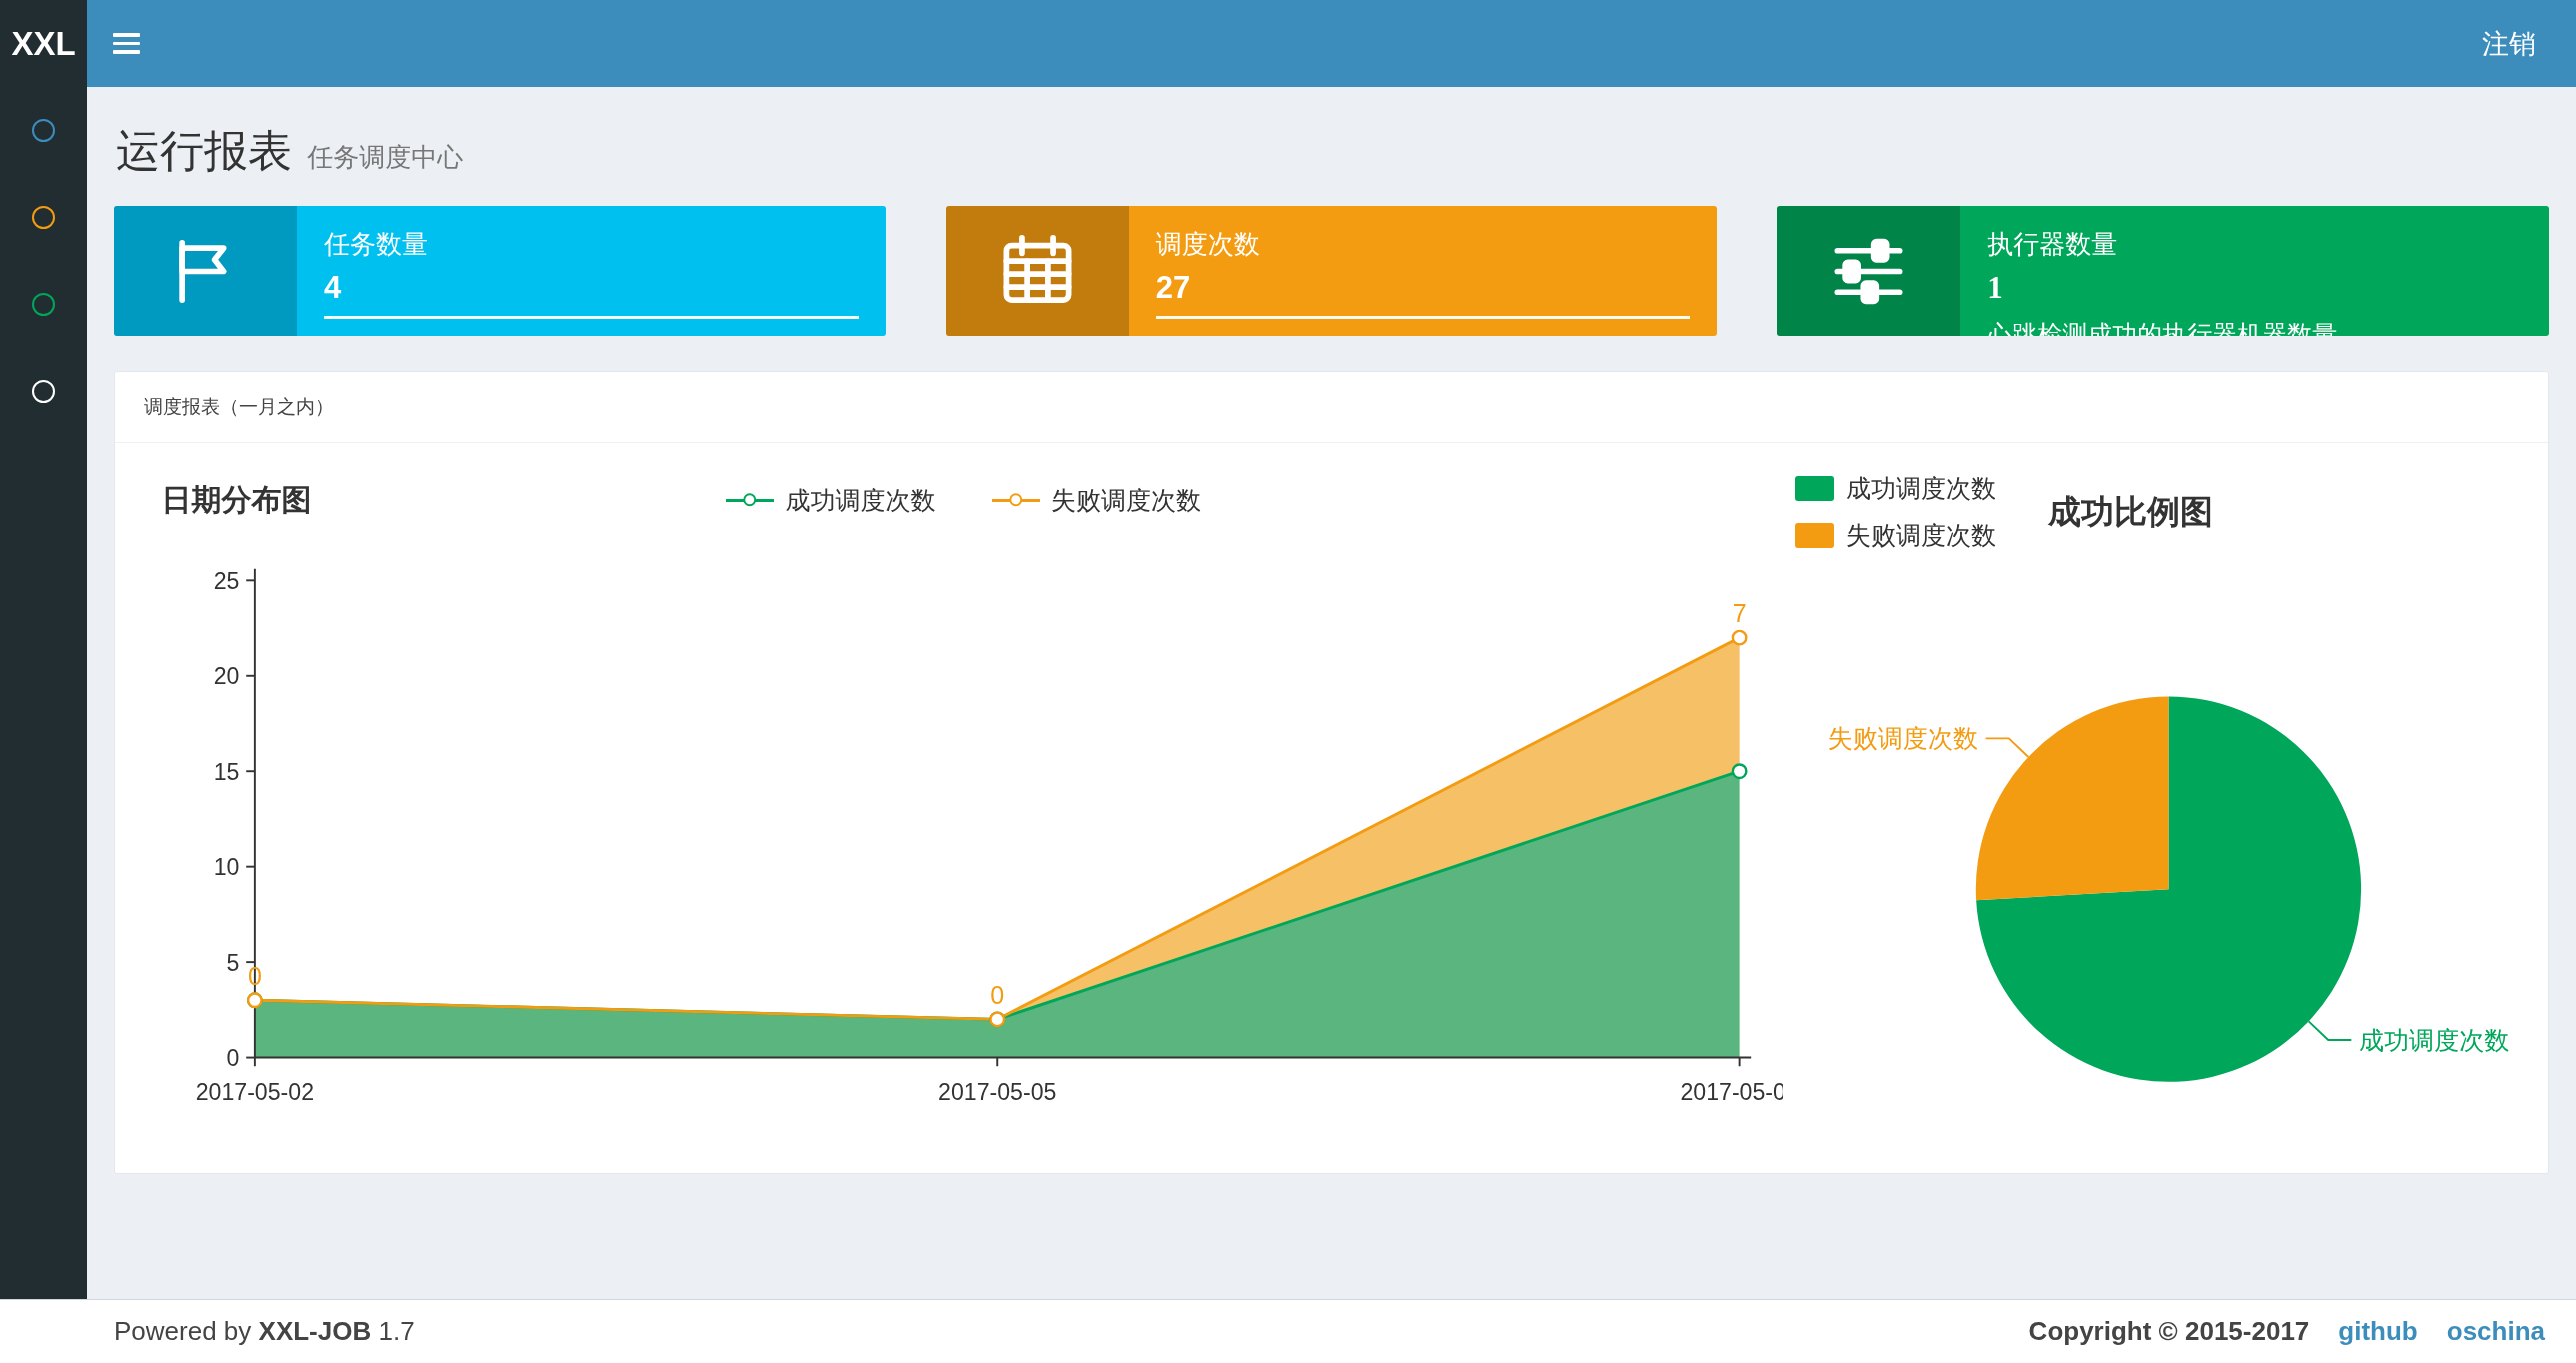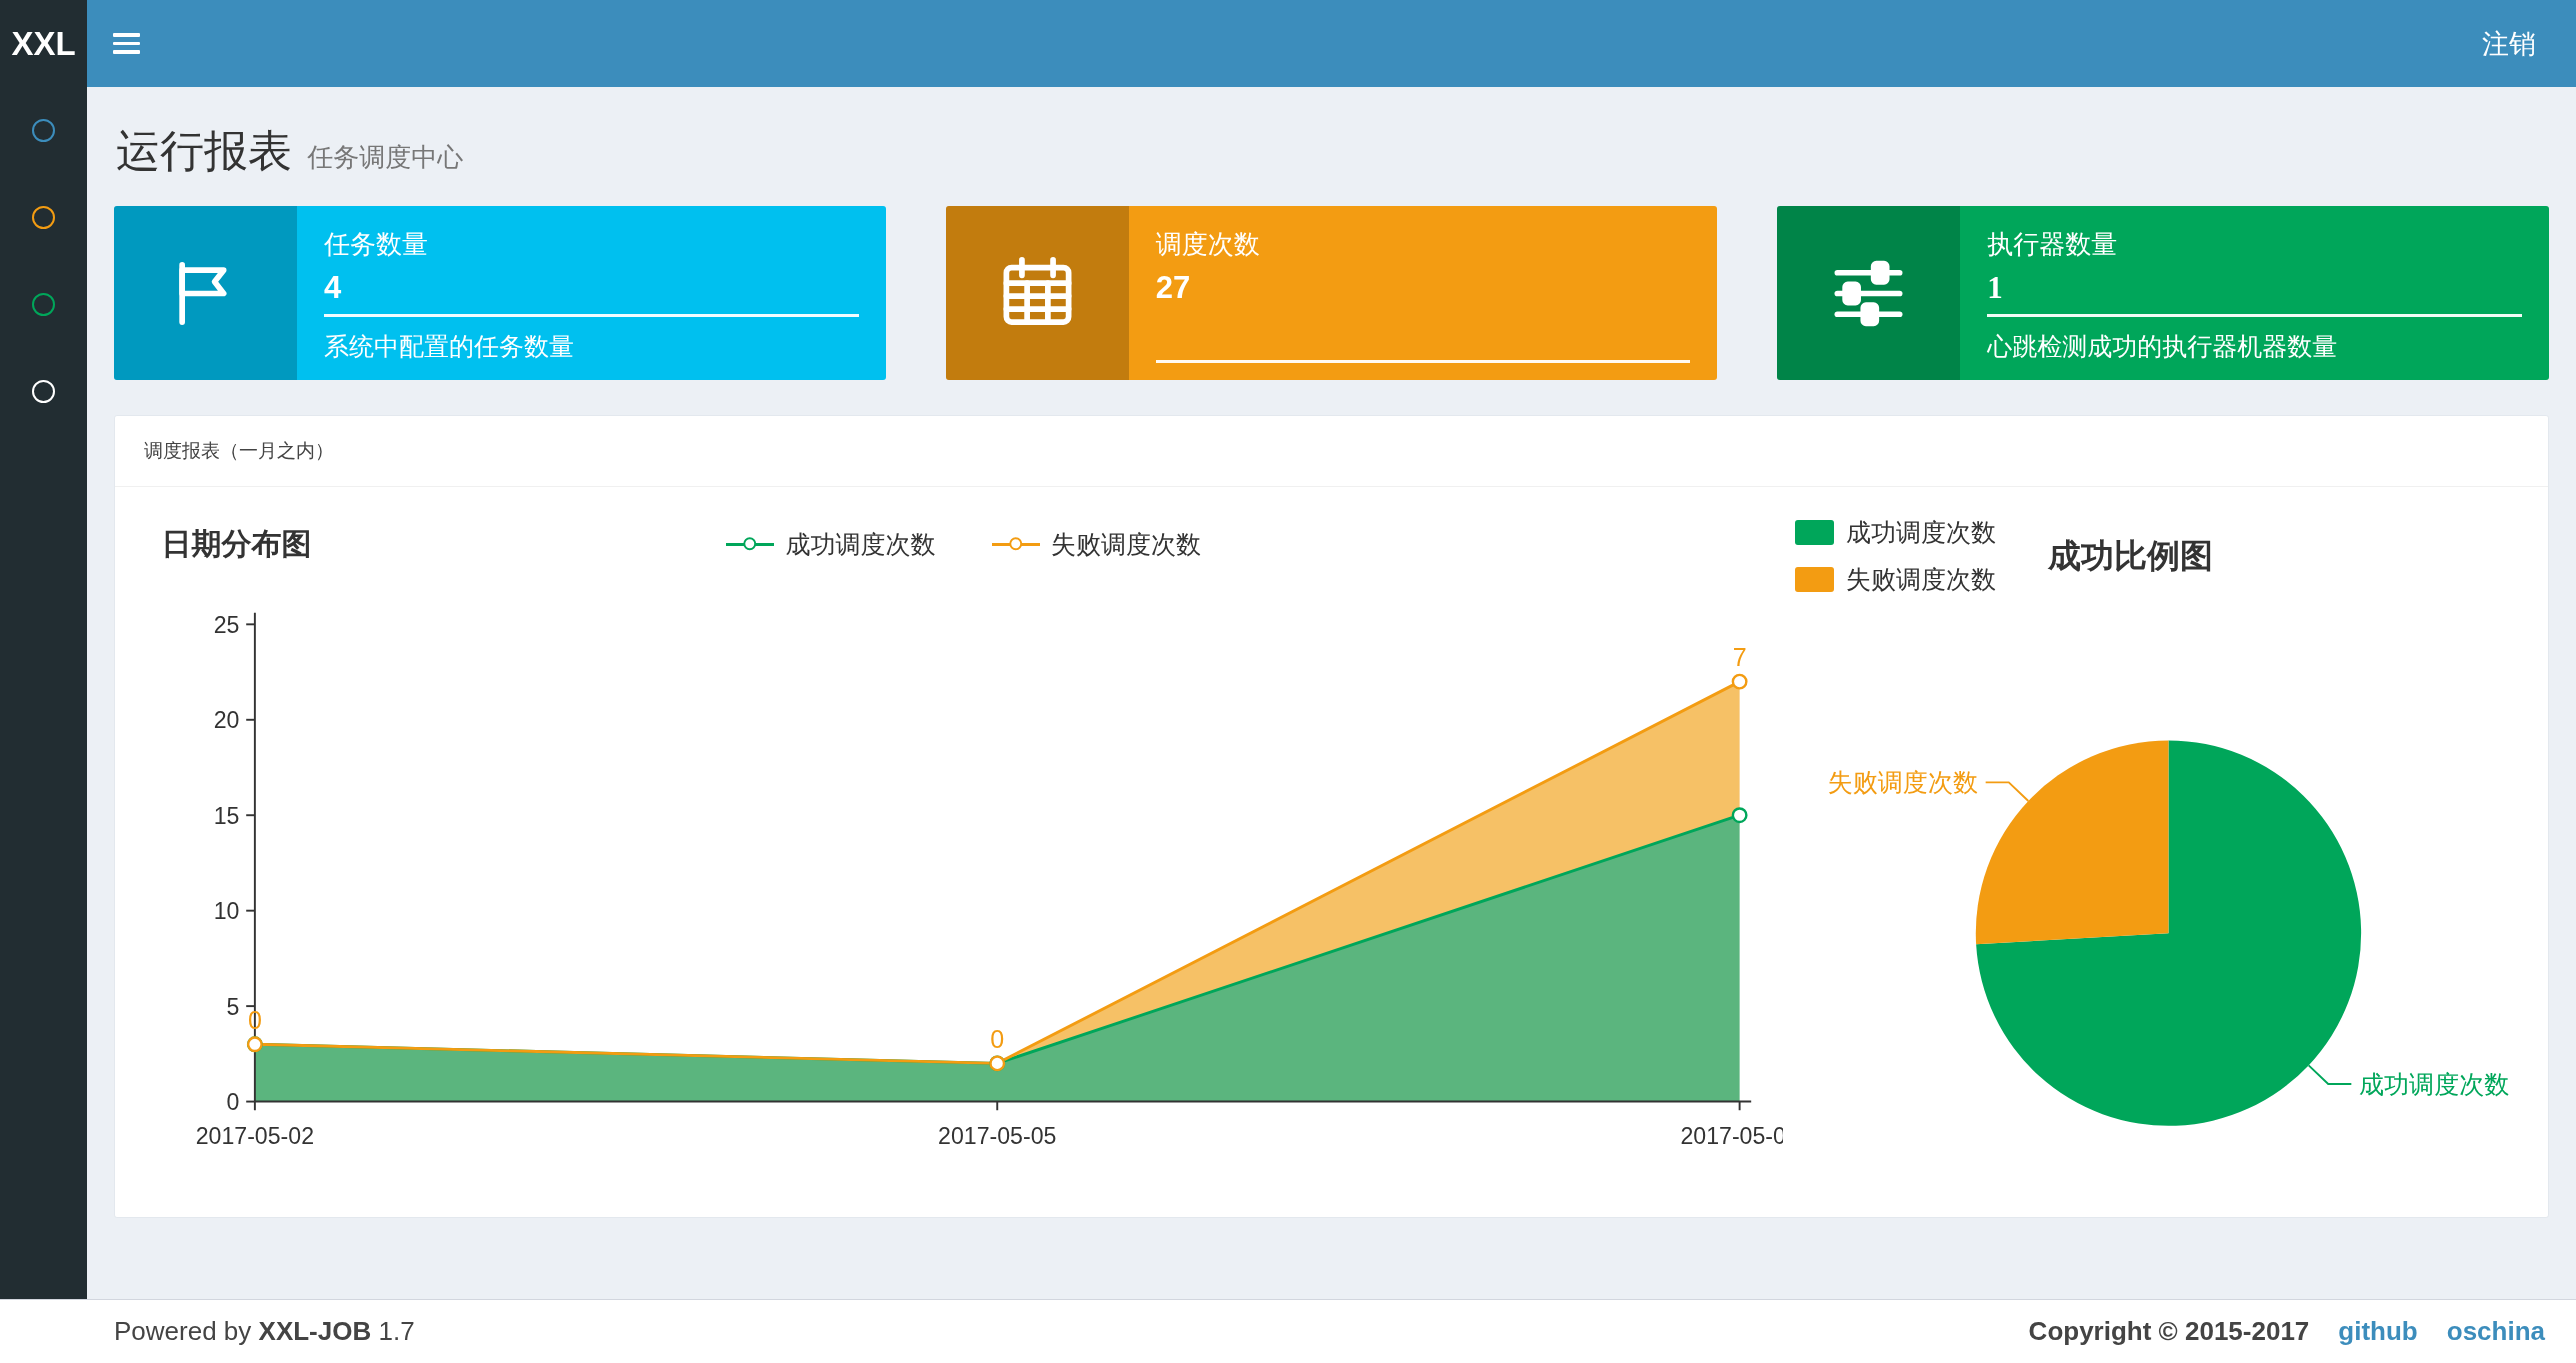--- a/index.html
+++ b/index.html
@@ -24,21 +24,21 @@
   .side-circle { width:23px; height:23px; border:2.9px solid #fff; border-radius:50%; display:block; }
 
   
   .content { margin-left:87px; padding:0 27px; }
   .page-header { padding:35px 1.9px 25px; display:flex; align-items:baseline; }
   .page-title { font-size:44px; font-weight:400; color:#333; }
   .page-subtitle { font-size:26px; color:#777; margin-left:15.4px; }
 
   
   .info-row { display:flex; gap:60px; }
-  .info-box { flex:1; height:174px; display:flex; color:#fff; border-radius:2.9px; overflow:hidden; }
+  .info-box { flex:1; height:130px; display:flex; color:#fff; border-radius:2.9px; overflow:hidden; }
   .ib-icon { width:183px; background:rgba(0,0,0,0.2); display:flex; align-items:center; justify-content:center; }
   .ib-body { flex:1; padding:21px 27px 17.4px; display:flex; flex-direction:column; }
   .ib-title { font-size:26px; }
   .ib-value { font-size:31px; font-weight:bold; margin-top:7.7px; }
   .ib-line  { height:2.9px; background:rgba(255,255,255,0.95); margin-top:auto; }
   .ib-desc  { font-size:25px; margin-top:12.5px; }
 
   
   .panel { margin-top:35px; background:#fff; border:1px solid #e3e8ee; border-radius:2.9px; }
   .panel-header { padding:22px 29px; font-size:19px; color:#444; border-bottom:1px solid #f0f0f0; }
@@ -118,21 +118,20 @@
       <div class="ib-icon">
         <svg width="83" height="83" viewBox="0 0 32 32" fill="none" stroke="#fff" stroke-width="2.2" stroke-linejoin="round" stroke-linecap="round">
           <path d="M7 5 V27"></path>
           <path d="M7 7 H23 L19.5 11.5 L23 16 H7 Z"></path>
         </svg>
       </div>
       <div class="ib-body">
         <div class="ib-title">任务数量</div>
         <div class="ib-value">4</div>
         <div class="ib-line"></div>
-        <div class="ib-desc">系统中配置的任务数量</div>
       </div>
     </div>
 
     <div class="info-box" style="background: rgb(243, 156, 18);">
       <div class="ib-icon">
         <svg width="83" height="83" viewBox="0 0 32 32" fill="none" stroke="#fff" stroke-width="2.2" stroke-linejoin="round" stroke-linecap="round">
           <rect x="4" y="6" width="24" height="21" rx="2"></rect>
           <path d="M10 3 V9 M22 3 V9 M4 12 H28"></path>
           <path d="M12 12 V27 M20 12 V27 M4 17 H28 M4 22 H28"></path>
         </svg>

